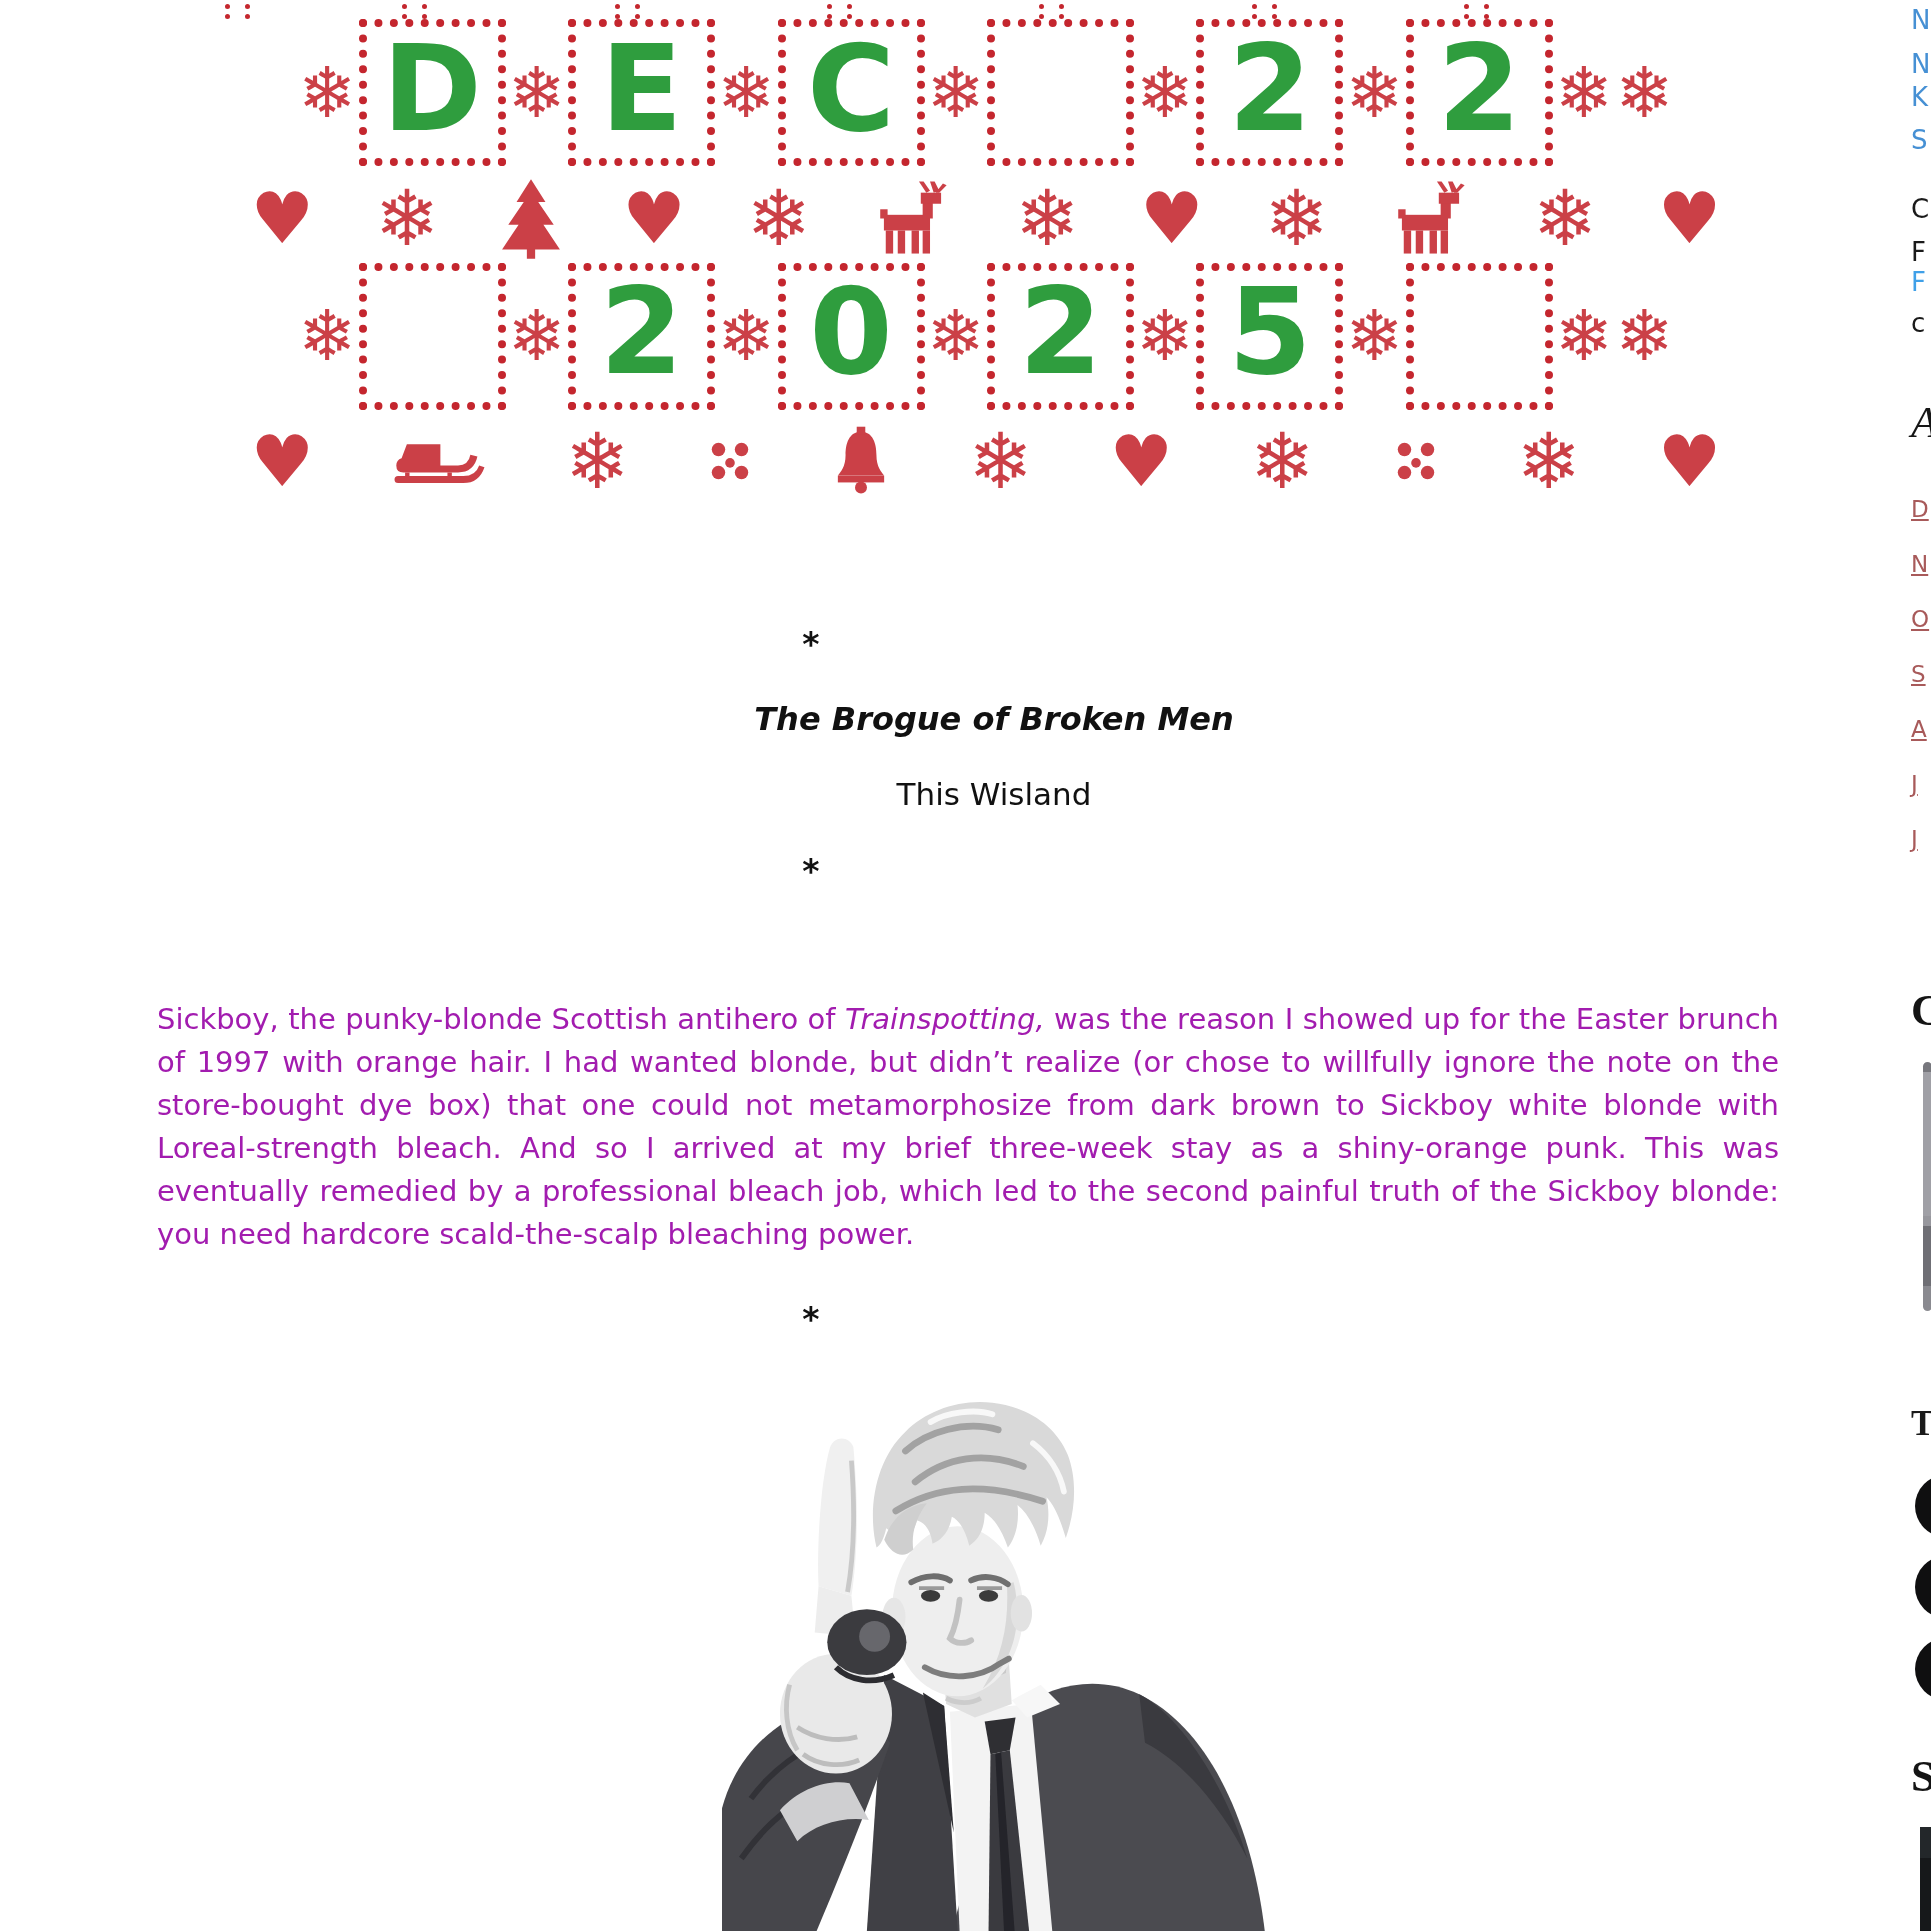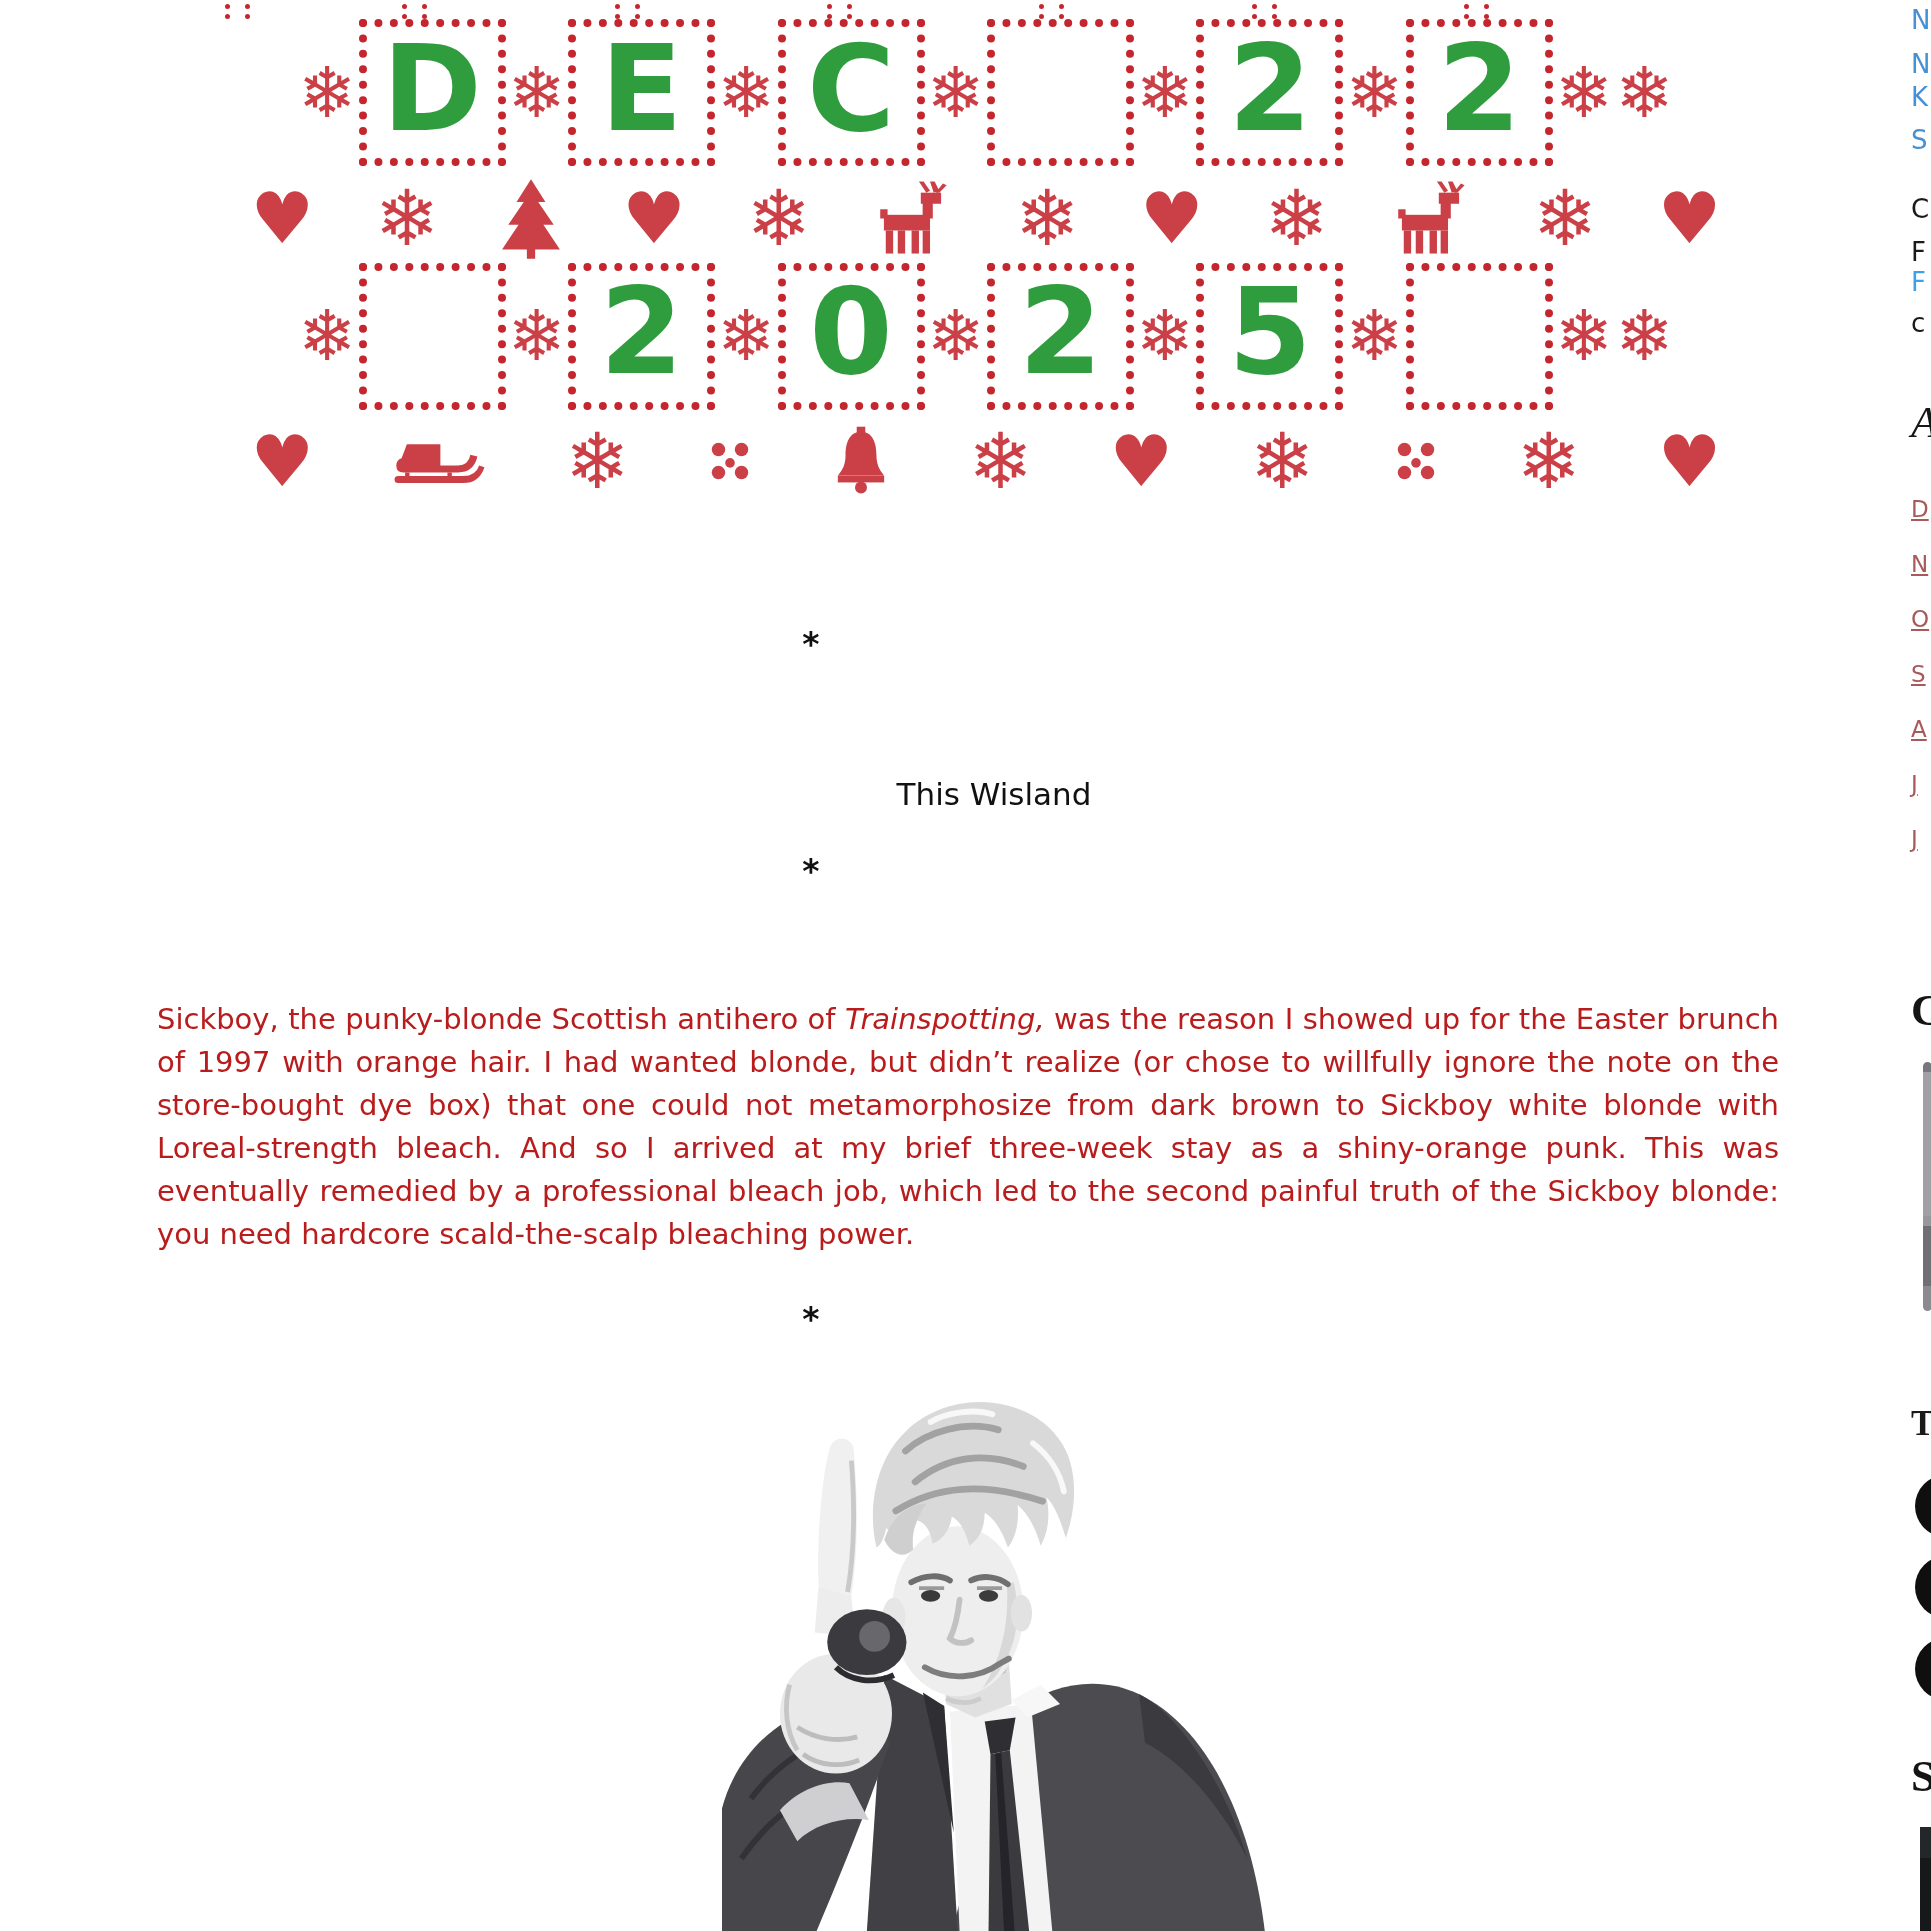--- a/index.html
+++ b/index.html
@@ -32,21 +32,21 @@
   .motif-heart{color:var(--stitch-red);font-size:71px;line-height:1;opacity:.88;}
   .msvg{display:block;opacity:.88;}
   .box-connector{position:absolute;top:-1.9px;width:25px;height:15.4px;
     border-left:5.8px dotted var(--stitch-red);border-right:5.8px dotted var(--stitch-red);}
   .sep{position:absolute;left:0;width:1622px;text-align:center;font-size:33px;font-weight:bold;line-height:1;}
   #sep1{top:628px;} #sep2{top:855px;} #sep3{top:1303px;}
   #post-title{position:absolute;left:183px;top:699px;width:1622px;text-align:center;
     font-size:32px;font-style:italic;line-height:1.3;}
   #post-author{position:absolute;left:183px;top:776px;width:1622px;text-align:center;font-size:31px;}
   #body-paragraph{position:absolute;left:157px;top:998px;width:1622px;
-    font-size:29px;line-height:43px;text-align:justify;color:#b91c1c;}
+    font-size:29px;line-height:43px;text-align:justify;color:#a21caf;}
   .ital{font-style:italic;}
 
   
   #photo-wrap{position:absolute;left:722px;top:1393px;width:564px;height:538px;overflow:hidden;}
 
   
   .sb{position:absolute;left:1911px;white-space:nowrap;line-height:1.1;}
   .sb-blue{color:var(--link-blue);font-size:26px;font-weight:500;text-decoration:none;}
   .sb-black{color:#1a1a1a;font-size:26px;}
   .sb-brightblue{color:var(--bright-blue);font-size:26px;text-decoration:none;}
@@ -210,20 +210,21 @@
   <div class="box-connector" style="left: -11.6px;"></div>
       <div class="box-connector" style="left: 165px;"></div>
       <div class="box-connector" style="left: 378px;"></div>
       <div class="box-connector" style="left: 590px;"></div>
       <div class="box-connector" style="left: 802px;"></div>
       <div class="box-connector" style="left: 1015px;"></div>
       <div class="box-connector" style="left: 1227px;"></div>
     </div>
 
   <div id="sep1" class="sep">*</div>
+  <h1 id="post-title">The Brogue of Broken Men</h1>
   <div id="post-author">This Wisland</div>
   <div id="sep2" class="sep">*</div>
 
   <p id="body-paragraph"><span>Sickboy, the punky-blonde Scottish antihero of </span><span class="ital">Trainspotting,</span><span> was the reason I showed up for the Easter brunch of 1997 with orange hair. I had wanted blonde, but didn’t realize (or chose to willfully ignore the note on the store-bought dye box) that one could not metamorphosize from dark brown to Sickboy white blonde with Loreal-strength bleach. And so I arrived at my brief three-week stay as a shiny-orange punk. This was eventually remedied by a professional bleach job, which led to the second painful truth of the Sickboy blonde: you need hardcore scald-the-scalp bleaching power.</span></p>
 
   <div id="sep3" class="sep">*</div>
 
   <div id="photo-wrap">
     <svg width="564" height="538" viewBox="0 0 584 557" xmlns="http://www.w3.org/2000/svg">
       <rect width="584" height="557" fill="#ffffff"></rect>

